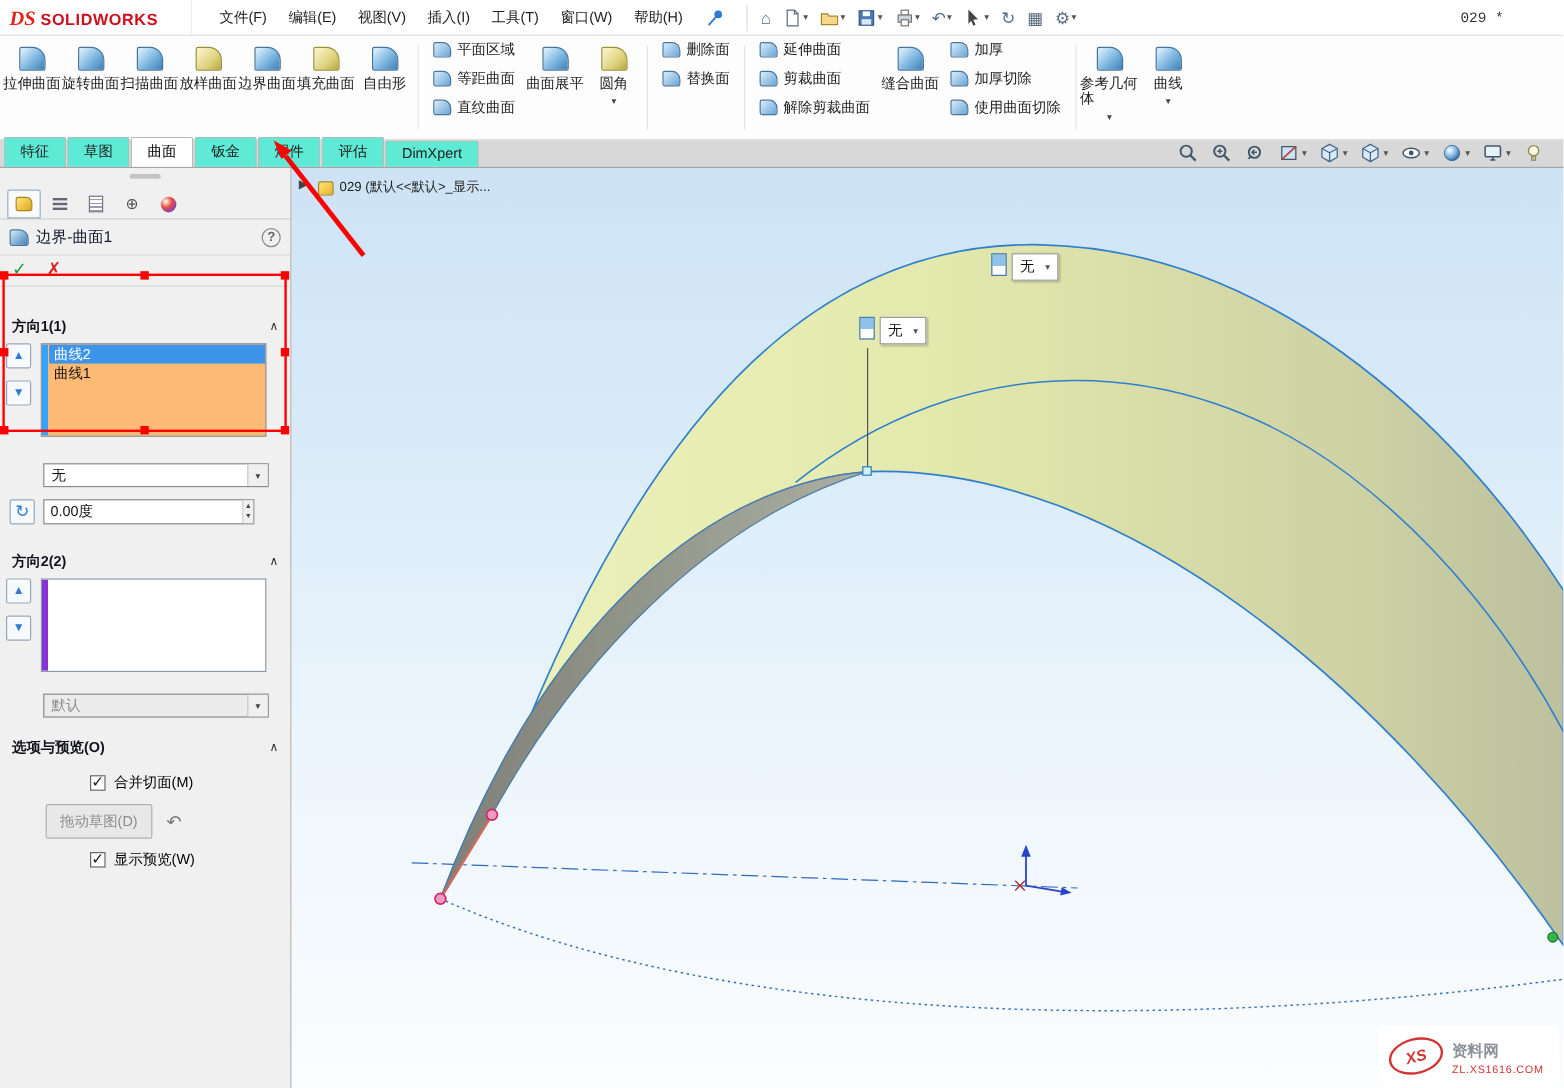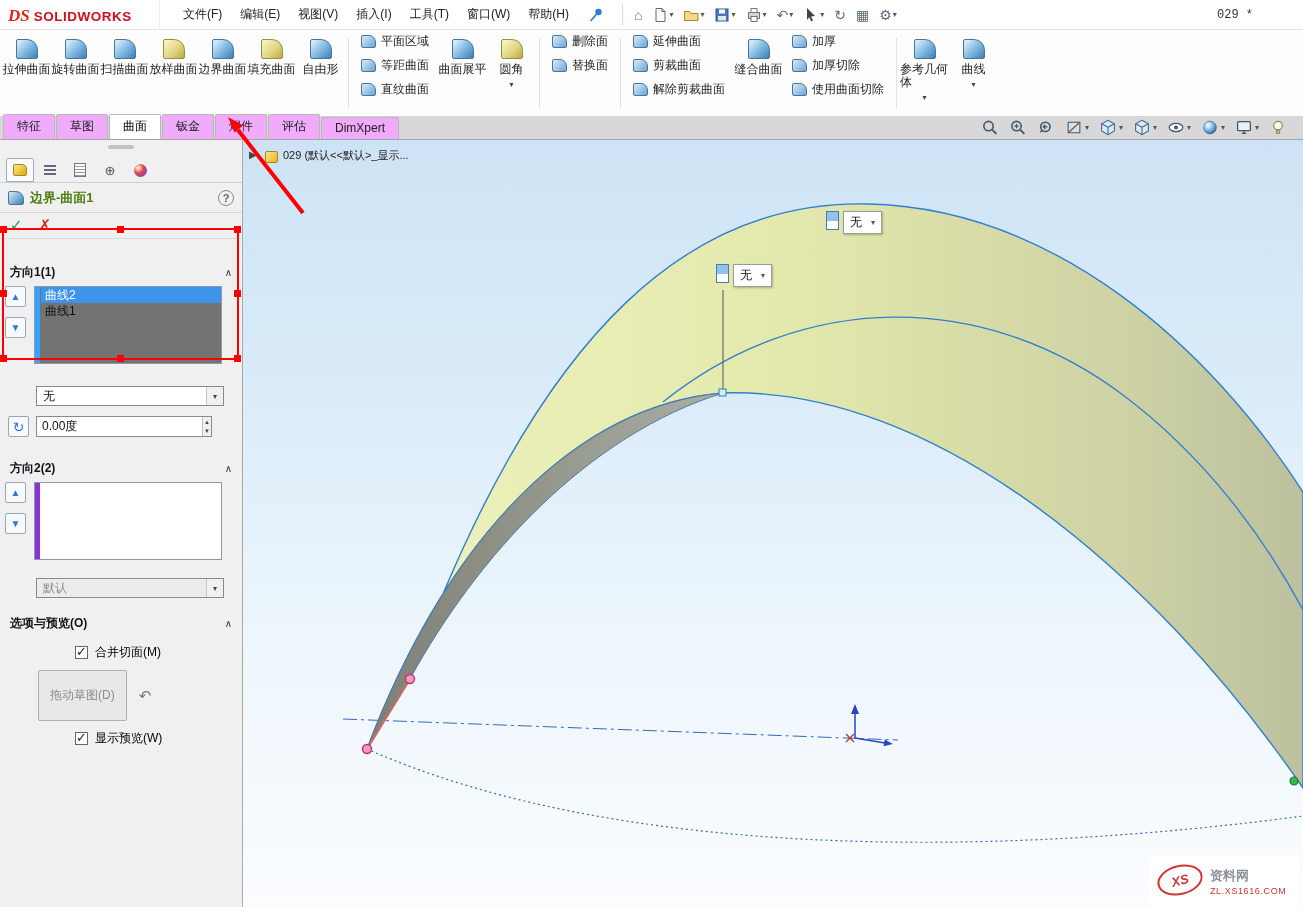--- a/index.html
+++ b/index.html
@@ -34,55 +34,55 @@
   .ric.y { border-color:#9a8f3a; background:linear-gradient(135deg,#f8f1c4 10%,#dfd37e 60%,#b7a843 100%); }
   .rsep { width:1px; background:#e3e3e3; margin:6px 3px; }
   .rstack { display:flex; flex-direction:column; justify-content:flex-start; gap:5px; padding:0 9px; }
   .sbtn { display:flex; align-items:center; gap:5px; font-size:12px; color:#1e1e1e; height:19px; white-space:nowrap; border-radius:2px; }
   .sic { width:15px; height:13px; border:1px solid #49759c; border-radius:2px 7px 2px 2px;
     background:linear-gradient(135deg,#d8ecfa,#6ba6d6); flex:0 0 auto; }
   .rcaret { font-size:8px; color:#444; margin-top:2px; }
   
   .tabstrip { position:absolute; top:117px; left:0; right:0; height:23px; background:#d8d8d8;
     border-bottom:1px solid #a6a6a6; display:flex; align-items:flex-end; padding-left:3px; }
-  .tab { font-size:12px; padding:3px 13px 4px; background:#f0abfc; border:1px solid #b9b9b9; border-bottom:none;
+  .tab { font-size:12px; padding:3px 13px 4px; background:#5eead4; border:1px solid #b9b9b9; border-bottom:none;
     margin-right:1px; color:#222; border-radius:2px 2px 0 0; cursor:default; }
   .tab.active { background:#fff; color:#000; }
   .hud { margin-left:auto; margin-right:16px; display:flex; align-items:center; gap:10px; padding-bottom:3px; }
   .hud-btn { display:flex; align-items:center; gap:2px; }
   .ic18 { width:18px; height:17px; display:block; }
   
   .panel { position:absolute; top:140px; left:0; width:243px; bottom:0; background:#f0f0f0;
     border-right:1px solid #a9a9a9; font-size:12px; overflow:hidden; }
   .psplit { width:26px; height:4px; border-radius:2px; background:#c3c3c3; margin:5px auto 0; }
   .pmtabs { display:flex; gap:2px; padding:7px 6px 0; align-items:flex-end; border-bottom:1px solid #cfcfcf; height:34px; }
   .pmtab { width:28px; height:24px; display:flex; align-items:center; justify-content:center; border:1px solid transparent; }
   .pmtab.active { background:#fafafa; border-color:#9ab0c4; border-radius:2px 2px 0 0; }
   .pm-ic1 { width:14px; height:12px; background:linear-gradient(135deg,#ffe680,#e0a818); border:1px solid #a8851e; border-radius:2px 5px 2px 2px; }
   .pm-lines { width:12px; height:2px; background:#667; box-shadow:0 4px 0 #667, 0 8px 0 #667; margin-bottom:8px; }
   .pm-doc { width:12px; height:14px; border:1px solid #778; background:repeating-linear-gradient(#fff 0 2px,#99a 2px 3px); }
   .pm-cross { font-size:13px; color:#555; }
   .pm-ball { width:13px; height:13px; border-radius:50%; background:radial-gradient(circle at 32% 30%, #fff 0%, #e74c3c 40%, #8e44ad 72%, #2980b9 100%); }
   .ptitle { display:flex; align-items:center; gap:6px; padding:6px 8px 5px; border-bottom:1px solid #dadada; }
   .ptitle-ic { width:16px; height:14px; border:1px solid #49759c; border-radius:2px 8px 2px 2px;
     background:linear-gradient(135deg,#d3eafa,#3f7fb5); }
-  .ptitle-text { font-weight:bold; font-size:13px; color:#4d7c0f; flex:1; }
+  .ptitle-text { font-weight:normal; font-size:13px; color:#0f172a; flex:1; }
   .help-btn { width:16px; height:16px; border:1.5px solid #8a8a8a; border-radius:50%; color:#666; font-size:11px;
     display:flex; align-items:center; justify-content:center; font-weight:bold; }
   .okrow { display:flex; gap:16px; padding:4px 10px 5px; border-bottom:1px solid #dadada; }
   .ok-btn { color:#1e9e3e; font-size:15px; font-weight:bold; line-height:16px; }
   .cancel-btn { color:#d22; font-size:15px; font-weight:bold; line-height:16px; }
   .phdr { display:flex; justify-content:space-between; align-items:center; padding:3px 10px;
     font-weight:bold; color:#12121c; }
   .chev { color:#333; font-size:10px; font-weight:normal; }
   .dirbody { display:flex; gap:8px; padding:2px 0 0 5px; }
   .arrcol { display:flex; flex-direction:column; gap:10px; }
   .arrbtn { width:21px; height:21px; border:1px solid #98a8b8; background:#f7fafc; color:#2e7bd6; font-size:10px;
     display:flex; align-items:center; justify-content:center; border-radius:2px; }
-  .listbox { position:relative; width:188px; height:78px; border:1px solid #8a9aa8; background:#737373; overflow:hidden; }
+  .listbox { position:relative; width:188px; height:78px; border:1px solid #8a9aa8; background:#fdba74; overflow:hidden; }
   .listbox.empty { background:#fff; }
   .lbar { position:absolute; left:0; top:0; bottom:0; width:5px; }
   .lbar.blue { background:#35a3ff; }
   .lbar.purple { background:#8b2fd6; }
   .litem { margin-left:6px; height:16px; line-height:16px; padding:0 4px; color:#111; }
   .litem.sel { background:#3d94ea; color:#fff; }
   .combo { margin-left:36px; width:188px; height:20px; border:1px solid #8a8a8a; background:#fff;
     display:flex; align-items:center; padding-left:6px; color:#111; }
   .combo .cbtn { margin-left:auto; width:17px; height:100%; border-left:1px solid #c8c8c8; background:#f0f0f0;
     display:flex; align-items:center; justify-content:center; font-size:8px; color:#444; }
@@ -94,21 +94,21 @@
     color:#2e7bd6; font-size:14px; display:flex; align-items:center; justify-content:center; }
   .anglebox { width:176px; height:21px; border:1px solid #8a8a8a; background:#fff; display:flex; }
   .anglebox input { flex:1; border:none; outline:none; font-size:12px; padding:0 5px; font-family:inherit; background:transparent; color:#111; }
   .spin { width:15px; border-left:1px solid #c0c0c0; display:flex; flex-direction:column; }
   .spin span { flex:1; font-size:6px; display:flex; align-items:center; justify-content:center; color:#444; background:#f0f0f0; }
   .hdr1 { margin-top:22px; } .hdr2 { margin-top:20px; } .hdr3 { margin-top:14px; } .hdr4 { margin-top:22px; }
   .cbrow { display:flex; align-items:center; gap:7px; margin:9px 0 0 38px;padding-left:37px; }
   .cb { width:13px; height:13px; border:1px solid #666; background:#fff; position:relative; flex:0 0 auto; }
   .cb.checked::after { content:"✓"; position:absolute; top:-3px; left:0; font-size:13px; color:#222; font-weight:bold; }
   .dragrow { display:flex; align-items:center; gap:12px; margin:9px 0 0 38px; }
-  .dragbtn { padding:16px 11px; border:1px solid #b0b0b0; background:#e8e8e8; color:#8d8d8d; border-radius:2px;text-align:center; }
+  .dragbtn { padding:5px 11px; border:1px solid #b0b0b0; background:#e8e8e8; color:#8d8d8d; border-radius:2px;text-align:center; }
   .undo-ic { color:#777; font-size:15px; }
   
   .viewport { position:absolute; top:140px; left:243px; right:0; bottom:0; overflow:hidden;
     background:linear-gradient(180deg,#cde3f5 0%,#d9ebf8 30%,#ecf5fc 62%,#fbfdff 100%); }
   .model-svg { position:absolute; inset:0; z-index:1; }
   .flyout-arrow { position:absolute; left:6px; top:9px; color:#444; font-size:10px; z-index:5; }
   .vbreadcrumb { position:absolute; left:22px; top:8px; display:flex; align-items:flex-end; gap:5px;
     font-size:11px; color:#222; z-index:5; }
   .part-icon { width:13px; height:12px; background:linear-gradient(135deg,#ffe680,#e6b422); border:1px solid #a8851e; border-radius:2px; }
   .callout { position:absolute; display:flex; align-items:flex-start; gap:4px; z-index:5; }

